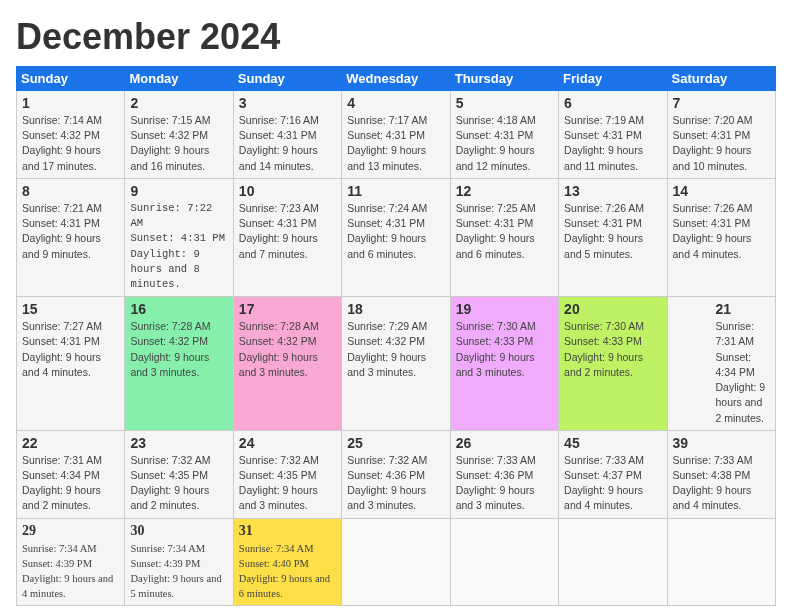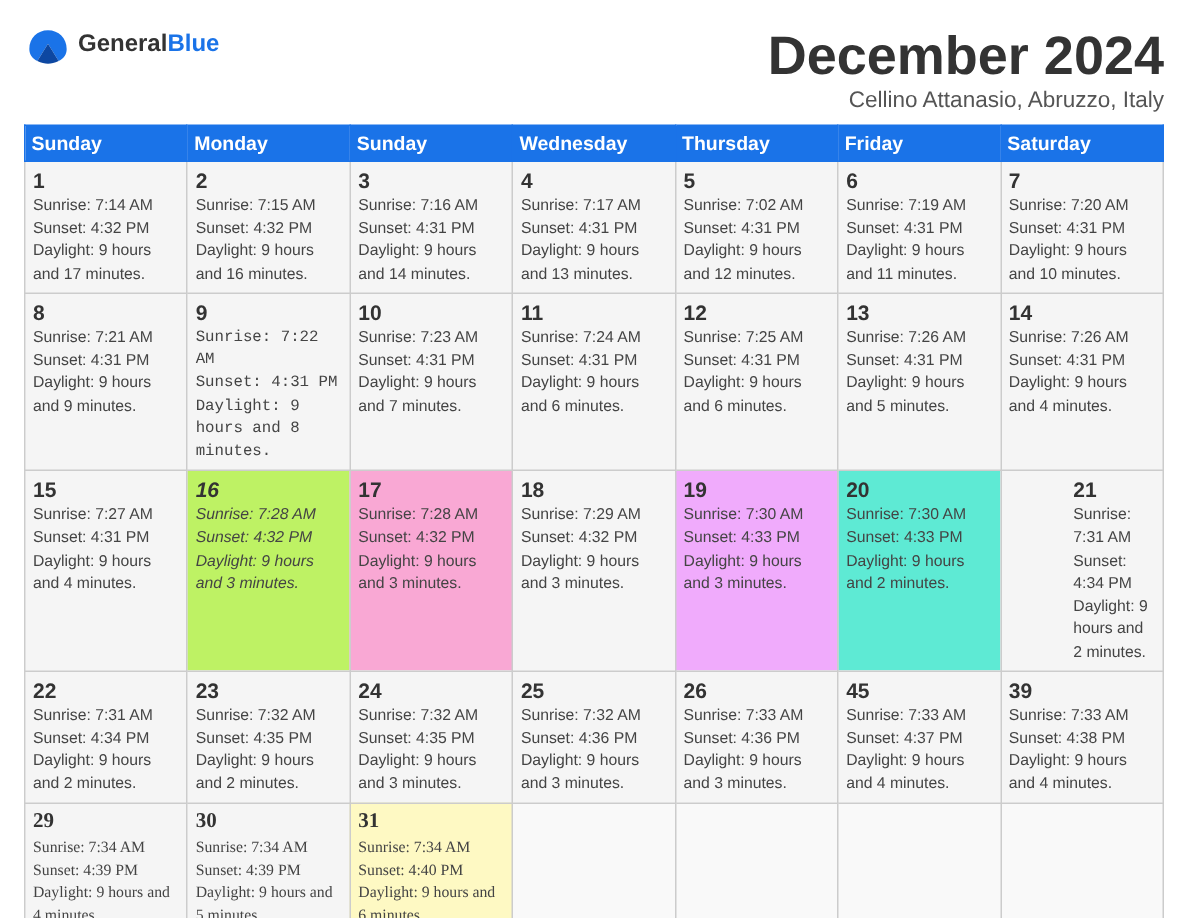--- a/index.html
+++ b/index.html
@@ -75,32 +75,22 @@
       line-height: 1.45;
     }
     .empty-cell {
       background: #f9f9f9 !important;
     }
   </style>
 </head>
 <body>
 
 <div class="header">
-  <div class="logo">
-    <svg class="logo-bird" viewBox="0 0 36 30" xmlns="http://www.w3.org/2000/svg">
-      <path d="M18 4 C10 4, 4 10, 4 18 C4 22, 6 25, 10 27 L18 14 L26 27 C30 25, 32 22, 32 18 C32 10, 26 4, 18 4Z" fill="#1a73e8"></path>
-      <path d="M18 14 L10 27 C13 28.5, 15.5 29, 18 29 C20.5 29, 23 28.5, 26 27 Z" fill="#0d47a1"></path>
-    </svg>
-    <div>
-      <div style="font-size:16px;font-weight:bold;color:#333;">General<span style="color:#1a73e8;">Blue</span></div>
-    </div>
-  </div>
   <div class="title-area">
     <div class="month-title">December 2024</div>
-    <div class="subtitle">Cellino Attanasio, Abruzzo, Italy</div>
   </div>
 </div>
 
 <table class="calendar">
   <thead>
     <tr>
     <th>Sunday</th>
         <th>Monday</th>
         <th>Sunday</th>
         <th>Wednesday</th>
@@ -130,21 +120,21 @@
 Daylight: 9 hours and 14 minutes.</div>
         </td>
         <td style="background: rgb(245, 245, 245);">
           <span class="day-num">4</span>
           <div class="day-info" style="white-space: pre-line;">Sunrise: 7:17 AM
 Sunset: 4:31 PM
 Daylight: 9 hours and 13 minutes.</div>
         </td>
         <td style="background: rgb(245, 245, 245);">
           <span class="day-num">5</span>
-          <div class="day-info" style="white-space: pre-line;">Sunrise: 7:02 AM
+          <div class="day-info" style="white-space: pre-line;">Sunrise: 4:18 AM
 Sunset: 4:31 PM
 Daylight: 9 hours and 12 minutes.</div>
         </td>
         <td style="background: rgb(245, 245, 245);">
           <span class="day-num">6</span>
           <div class="day-info" style="white-space: pre-line;">Sunrise: 7:19 AM
 Sunset: 4:31 PM
 Daylight: 9 hours and 11 minutes.</div>
         </td>
         <td style="background: rgb(245, 245, 245);">
@@ -198,21 +188,21 @@
 Daylight: 9 hours and 4 minutes.</div>
         </td>
       </tr>
       <tr style="background: rgb(245, 245, 245);">
         <td style="background: rgb(245, 245, 245);">
           <span class="day-num">15</span>
           <div class="day-info" style="white-space: pre-line;">Sunrise: 7:27 AM
 Sunset: 4:31 PM
 Daylight: 9 hours and 4 minutes.</div>
         </td>
-        <td style="background: #bef264; font-style: italic;">
+        <td style="background: #86efac;">
           <span class="day-num">16</span>
           <div class="day-info" style="white-space: pre-line;">Sunrise: 7:28 AM
 Sunset: 4:32 PM
 Daylight: 9 hours and 3 minutes.</div>
         </td>
         <td style="background: #f9a8d4;">
           <span class="day-num">17</span>
           <div class="day-info" style="white-space: pre-line;">Sunrise: 7:28 AM
 Sunset: 4:32 PM
 Daylight: 9 hours and 3 minutes.</div>
@@ -222,21 +212,21 @@
           <div class="day-info" style="white-space: pre-line;">Sunrise: 7:29 AM
 Sunset: 4:32 PM
 Daylight: 9 hours and 3 minutes.</div>
         </td>
         <td style="background: #f0abfc;">
           <span class="day-num">19</span>
           <div class="day-info" style="white-space: pre-line;">Sunrise: 7:30 AM
 Sunset: 4:33 PM
 Daylight: 9 hours and 3 minutes.</div>
         </td>
-        <td style="background: #5eead4;">
+        <td style="background: #bef264;">
           <span class="day-num">20</span>
           <div class="day-info" style="white-space: pre-line;">Sunrise: 7:30 AM
 Sunset: 4:33 PM
 Daylight: 9 hours and 2 minutes.</div>
         </td>
         <td style="background: rgb(245, 245, 245); padding-left: 48px;">
           <span class="day-num">21</span>
           <div class="day-info" style="white-space: pre-line;">Sunrise: 7:31 AM
 Sunset: 4:34 PM
 Daylight: 9 hours and 2 minutes.</div>
@@ -292,21 +282,21 @@
           <div class="day-info" style="white-space: pre-line;">Sunrise: 7:34 AM
 Sunset: 4:39 PM
 Daylight: 9 hours and 4 minutes.</div>
         </td>
         <td style="background: rgb(245, 245, 245);">
           <span class="day-num">30</span>
           <div class="day-info" style="white-space: pre-line;">Sunrise: 7:34 AM
 Sunset: 4:39 PM
 Daylight: 9 hours and 5 minutes.</div>
         </td>
-        <td style="background: #fef9c3;">
+        <td style="background: #fde047;">
           <span class="day-num">31</span>
           <div class="day-info" style="white-space: pre-line;">Sunrise: 7:34 AM
 Sunset: 4:40 PM
 Daylight: 9 hours and 6 minutes.</div>
         </td>
         <td class="empty-cell" style="background: rgb(245, 245, 245);"></td>
         <td class="empty-cell" style="background: rgb(245, 245, 245);"></td>
         <td class="empty-cell" style="background: rgb(245, 245, 245);"></td>
         <td class="empty-cell" style="background: rgb(245, 245, 245);"></td>
       </tr>

